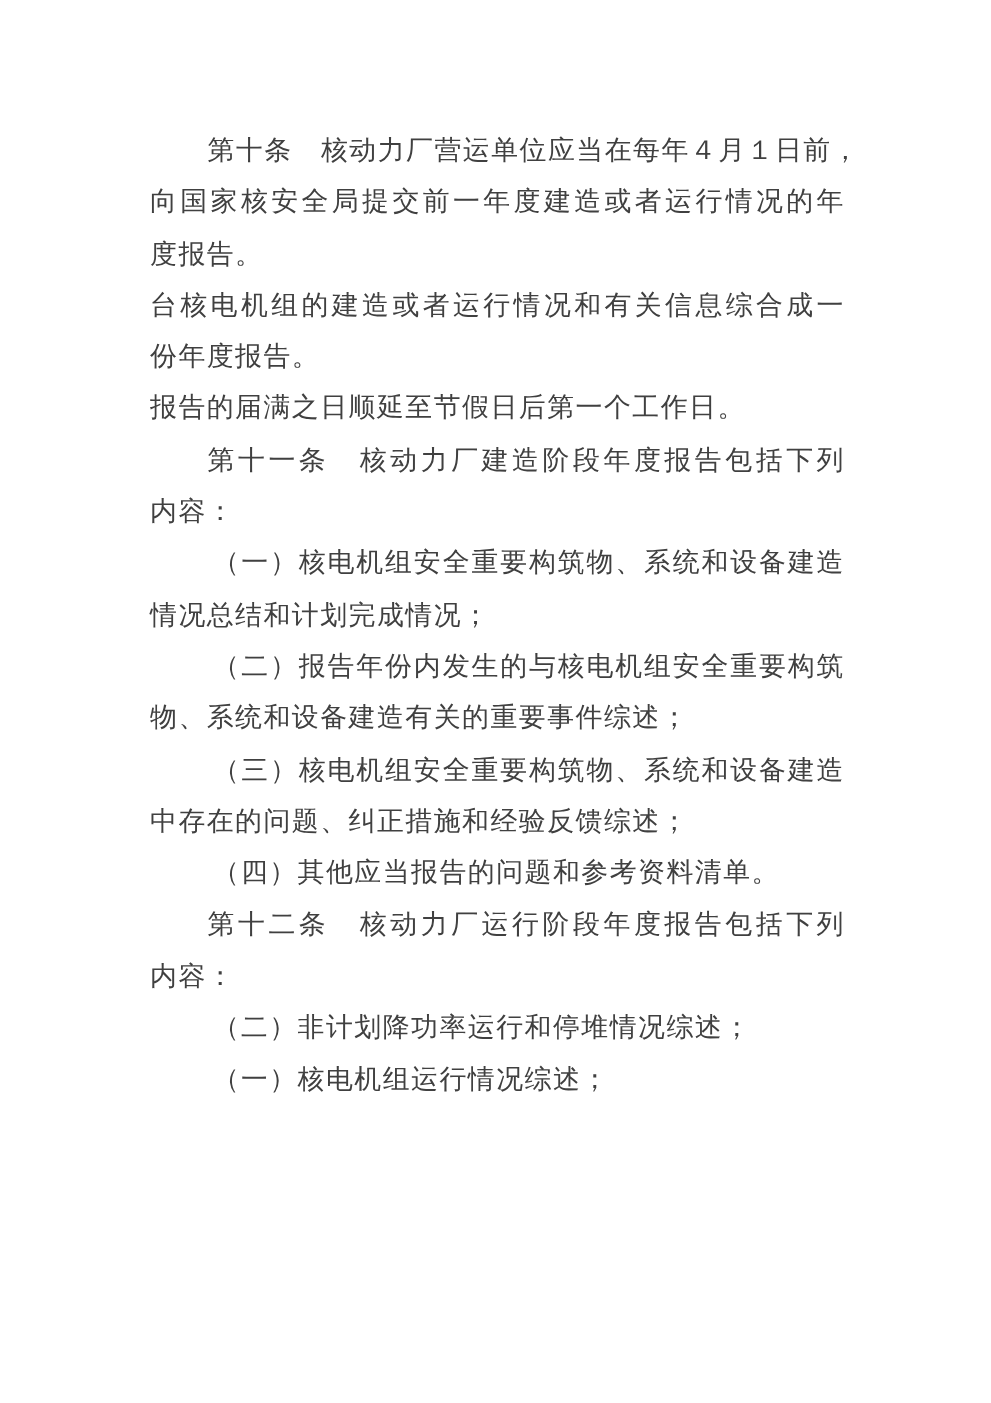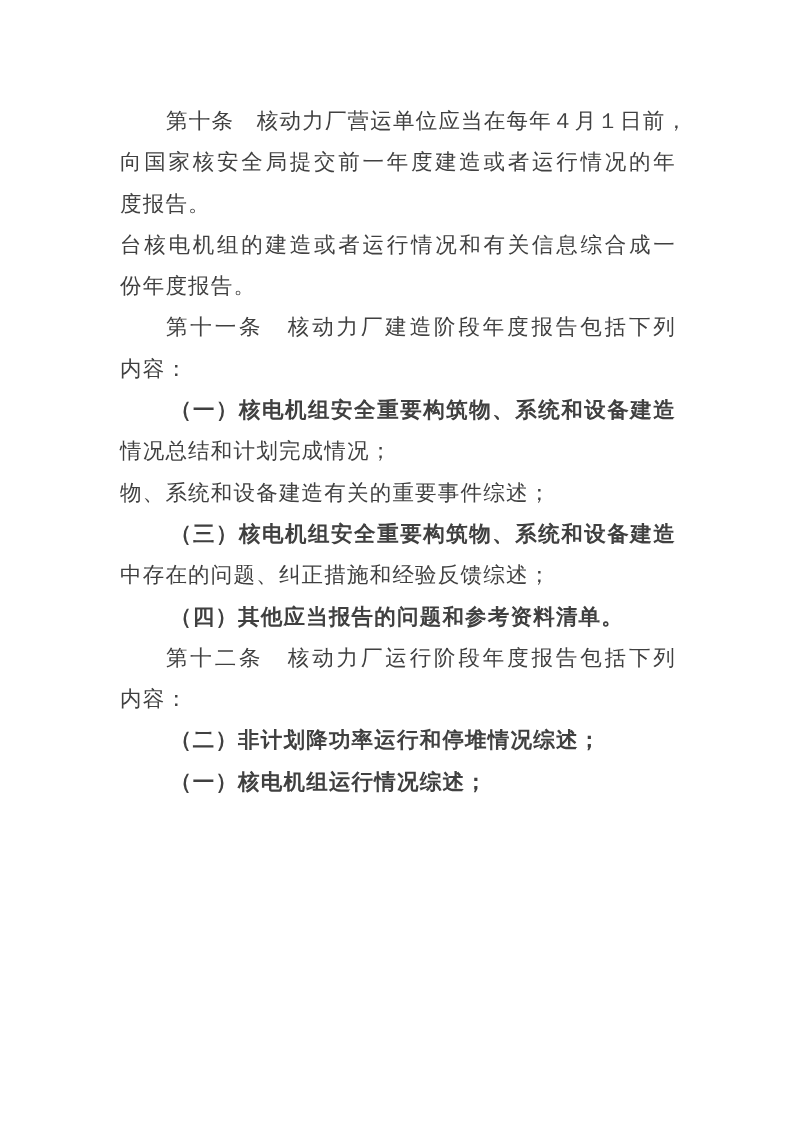--- a/index.html
+++ b/index.html
@@ -31,36 +31,37 @@
       text-align-last: justify;
     }
     .line.last {
       text-align-last: left;
     }
     .indent {
       padding-left: 46px;
     }
     .indent-item {
       padding-left: 50px;
-      font-weight: bold;
     }
   </style>
 </head>
 <body>
 
 <div class="page">
   <div class="line indent">第十条　核动力厂营运单位应当在每年４月１日前，</div>
   <div class="line">向国家核安全局提交前一年度建造或者运行情况的年</div>
   <div class="line last">度报告。</div>
   <div class="line">台核电机组的建造或者运行情况和有关信息综合成一</div>
   <div class="line last">份年度报告。</div>
+  <div class="line last">报告的届满之日顺延至节假日后第一个工作日。</div>
   <div class="line indent">第十一条　核动力厂建造阶段年度报告包括下列</div>
   <div class="line last">内容：</div>
   <div class="line indent-item">（一）核电机组安全重要构筑物、系统和设备建造</div>
   <div class="line last">情况总结和计划完成情况；</div>
+  <div class="line indent-item">（二）报告年份内发生的与核电机组安全重要构筑</div>
   <div class="line last">物、系统和设备建造有关的重要事件综述；</div>
   <div class="line indent-item">（三）核电机组安全重要构筑物、系统和设备建造</div>
   <div class="line last">中存在的问题、纠正措施和经验反馈综述；</div>
   <div class="line indent-item last">（四）其他应当报告的问题和参考资料清单。</div>
   <div class="line indent">第十二条　核动力厂运行阶段年度报告包括下列</div>
   <div class="line last">内容：</div>
   <div class="line indent-item last">（二）非计划降功率运行和停堆情况综述；</div>
   <div class="line indent-item last">（一）核电机组运行情况综述；</div>
 </div>
 

